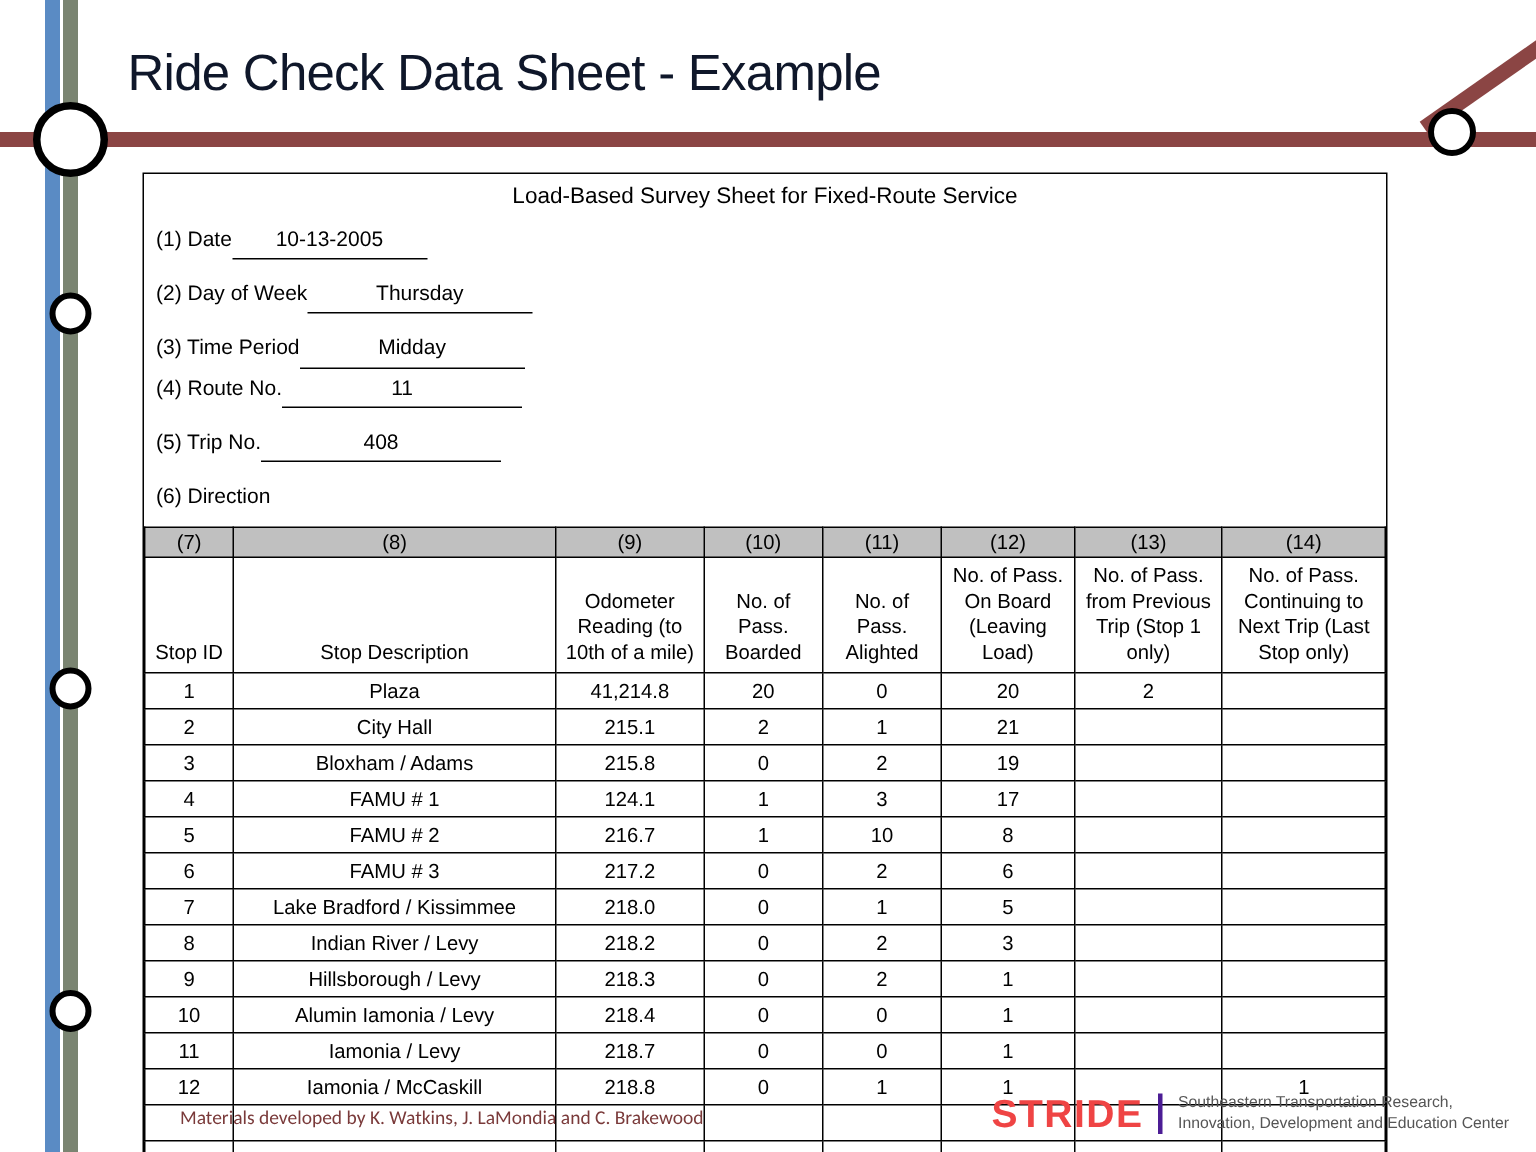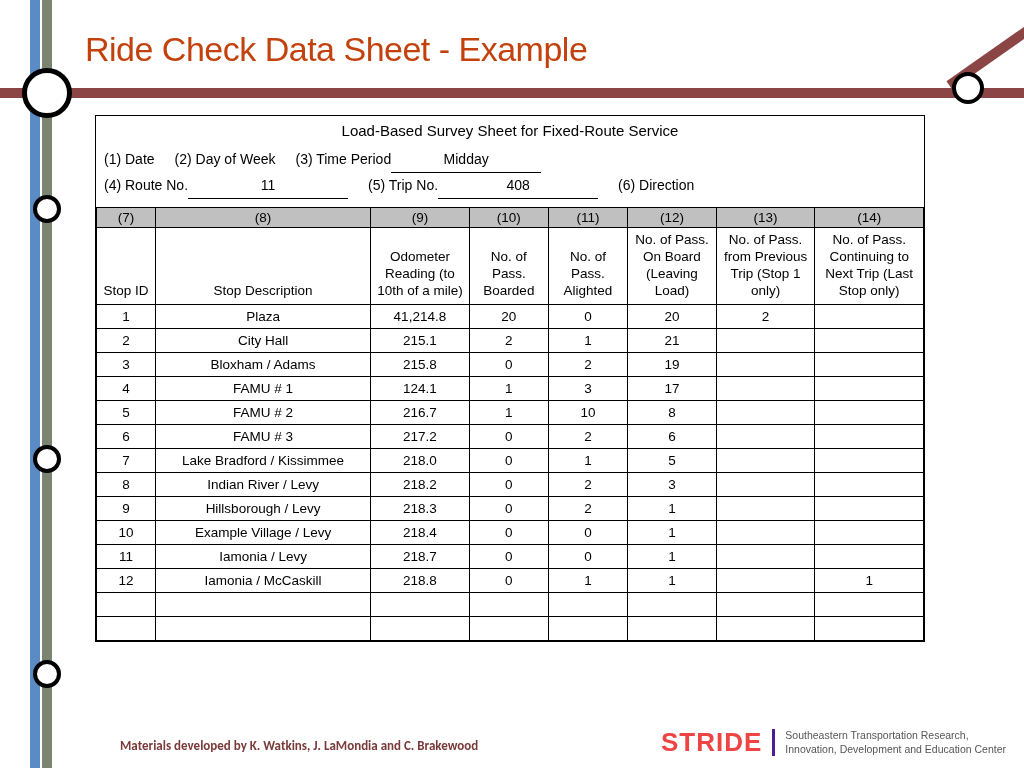--- a/index.html
+++ b/index.html
@@ -10,46 +10,46 @@
   .deco-horiz-maroon { position: absolute; left: 0; top: 88px; width: 1024px; height: 10px; background: #8b4544; z-index: 1; }
   .deco-diag-maroon { position: absolute; right: -40px; top: 0; width: 140px; height: 10px; background: #8b4544; transform: rotate(-35deg); transform-origin: right; z-index: 1; }
   
   .circle { position: absolute; border-radius: 50%; background: #fff; border: 5px solid #000; z-index: 5; }
   .circle.big { width: 50px; height: 50px; left: 22px; top: 68px; }
   .circle.c1 { width: 28px; height: 28px; left: 33px; top: 195px; border-width: 4px; }
   .circle.c2 { width: 28px; height: 28px; left: 33px; top: 445px; border-width: 4px; }
   .circle.c3 { width: 28px; height: 28px; left: 33px; top: 660px; border-width: 4px; }
   .circle.cr { width: 32px; height: 32px; right: 40px; top: 72px; border-width: 4px; }
   
-  .title { position: absolute; left: 85px; top: 30px; font-size: 34px; color: #c2410c; font-weight: 400; letter-spacing: -0.5px; }
+  .title { position: absolute; left: 85px; top: 30px; font-size: 34px; color: #0f172a; font-weight: 400; letter-spacing: -0.5px; }
   
   .sheet { position: absolute; left: 95px; top: 115px; width: 830px; border: 1px solid #000; background: #fff; font-family: Liberation Sans, sans-serif; font-size: 14px; }
   .sheet-title { text-align: center; padding: 6px 0 4px; font-size: 15px; }
   .meta { padding: 4px 8px 8px; font-size: 14px; line-height: 1.8; }
-  .meta-row { display: flex; gap: 20px; }
+  .meta-row { display: flex; gap: 10px; flex-direction: column; }
   .meta-item { display: flex; align-items: baseline; }
   .meta-label { white-space: nowrap; }
   .meta-val { border-bottom: 1px solid #000; text-align: center; padding: 0 8px; min-width: 100px; }
   
   table { border-collapse: collapse; width: 100%; }
   th, td { border: 1px solid #000; text-align: center; font-weight: normal; padding: 2px 4px; font-size: 13.5px; }
   thead tr.numrow th { background: #c0c0c0; font-weight: normal; }
   thead tr.hdrrow th { vertical-align: bottom; padding: 4px 3px; line-height: 1.25; }
   tbody td { height: 24px; }
   
   .col-stopid { width: 60px; }
   .col-desc { width: 220px; }
   .col-odo { width: 100px; }
   .col-board { width: 80px; }
   .col-alight { width: 80px; }
   .col-load { width: 90px; }
   .col-prev { width: 100px; }
   .col-next { width: 110px; }
   
-  .footer { position: absolute; left: 120px; bottom: 15px; font-size: 13px; color: #7a3a3a; font-family: Calibri, sans-serif; font-weight: bold; }
+  .footer { position: absolute; left: 120px; bottom: 15px; font-size: 13px; color: #7a3a3a; font-family: Calibri, sans-serif; }
   .stride { position: absolute; right: 18px; bottom: 10px; display: flex; align-items: center; gap: 10px; }
   .stride-logo { font-weight: 700; font-size: 26px; color: #ef4444; letter-spacing: 1px; font-family: Arial, sans-serif; }
   .stride-sub { font-size: 10.5px; color: #555; border-left: 3px solid #4c1d95; padding-left: 10px; line-height: 1.3; font-family: Arial, sans-serif; }
 </style>
 </head>
 <body>
 
 <div class="deco-vertical-blue2"></div>
 <div class="deco-vertical-olive"></div>
 <div class="deco-horiz-maroon"></div>
@@ -62,23 +62,25 @@
 <div class="circle cr"></div>
 
 <div class="title">Ride Check Data Sheet - Example</div>
 
 <div class="sheet">
   <div class="sheet-title">Load-Based Survey Sheet for Fixed-Route Service</div>
   <div class="meta">
     <div class="meta-row">
       <div class="meta-item">
           <span class="meta-label">(1) Date</span>
+          <span class="meta-val" style="min-width:130px">10-13-2005</span>
         </div>
       <div class="meta-item">
           <span class="meta-label">(2) Day of Week</span>
+          <span class="meta-val" style="min-width:150px">Thursday</span>
         </div>
       <div class="meta-item">
           <span class="meta-label">(3) Time Period</span>
           <span class="meta-val" style="min-width:150px">Midday</span>
         </div>
     </div>
     <div class="meta-row">
       <div class="meta-item">
           <span class="meta-label">(4) Route No.</span>
           <span class="meta-val" style="min-width:160px">11</span>
@@ -211,21 +213,21 @@
           <td>Hillsborough / Levy</td>
           <td>218.3</td>
           <td>0</td>
           <td>2</td>
           <td>1</td>
           <td></td>
           <td></td>
         </tr>
         <tr>
           <td>10</td>
-          <td>Example Village / Levy</td>
+          <td>Alumin Iamonia / Levy</td>
           <td>218.4</td>
           <td>0</td>
           <td>0</td>
           <td>1</td>
           <td></td>
           <td></td>
         </tr>
         <tr>
           <td>11</td>
           <td>Iamonia / Levy</td>

